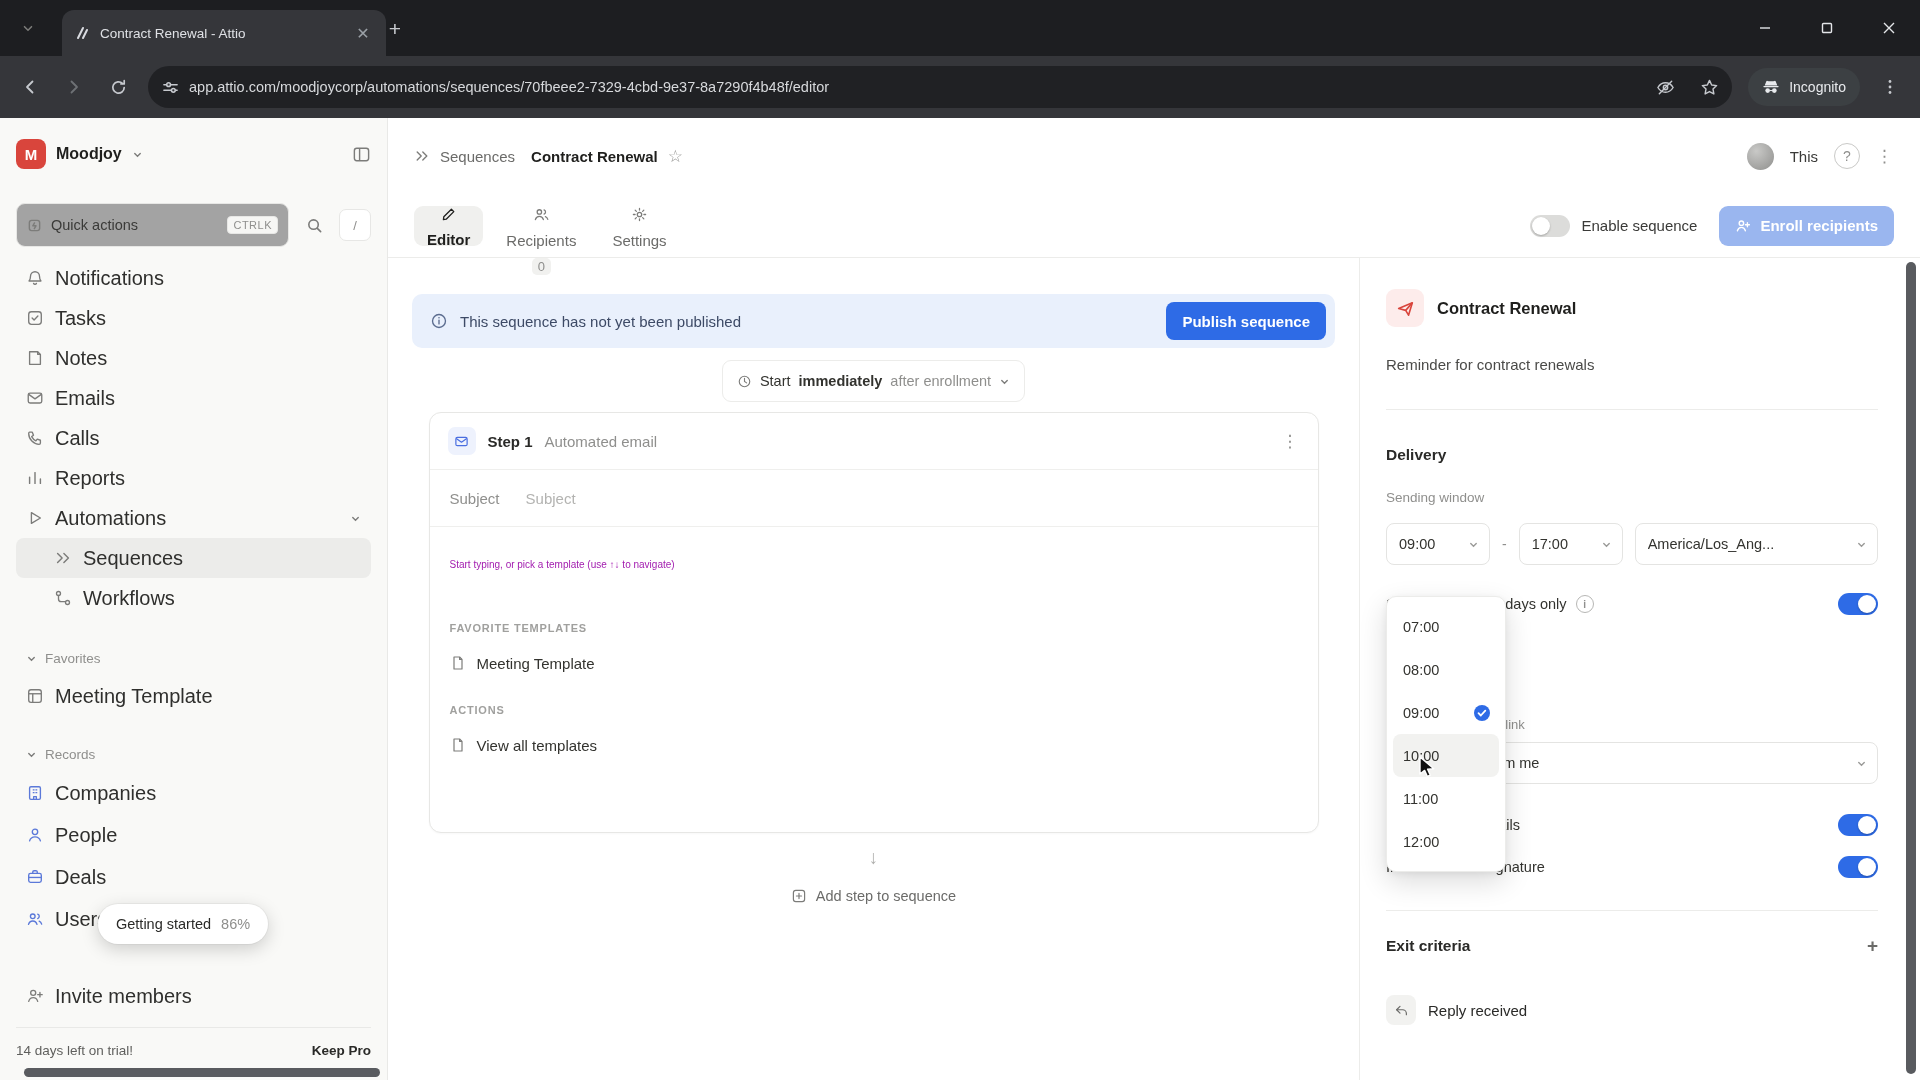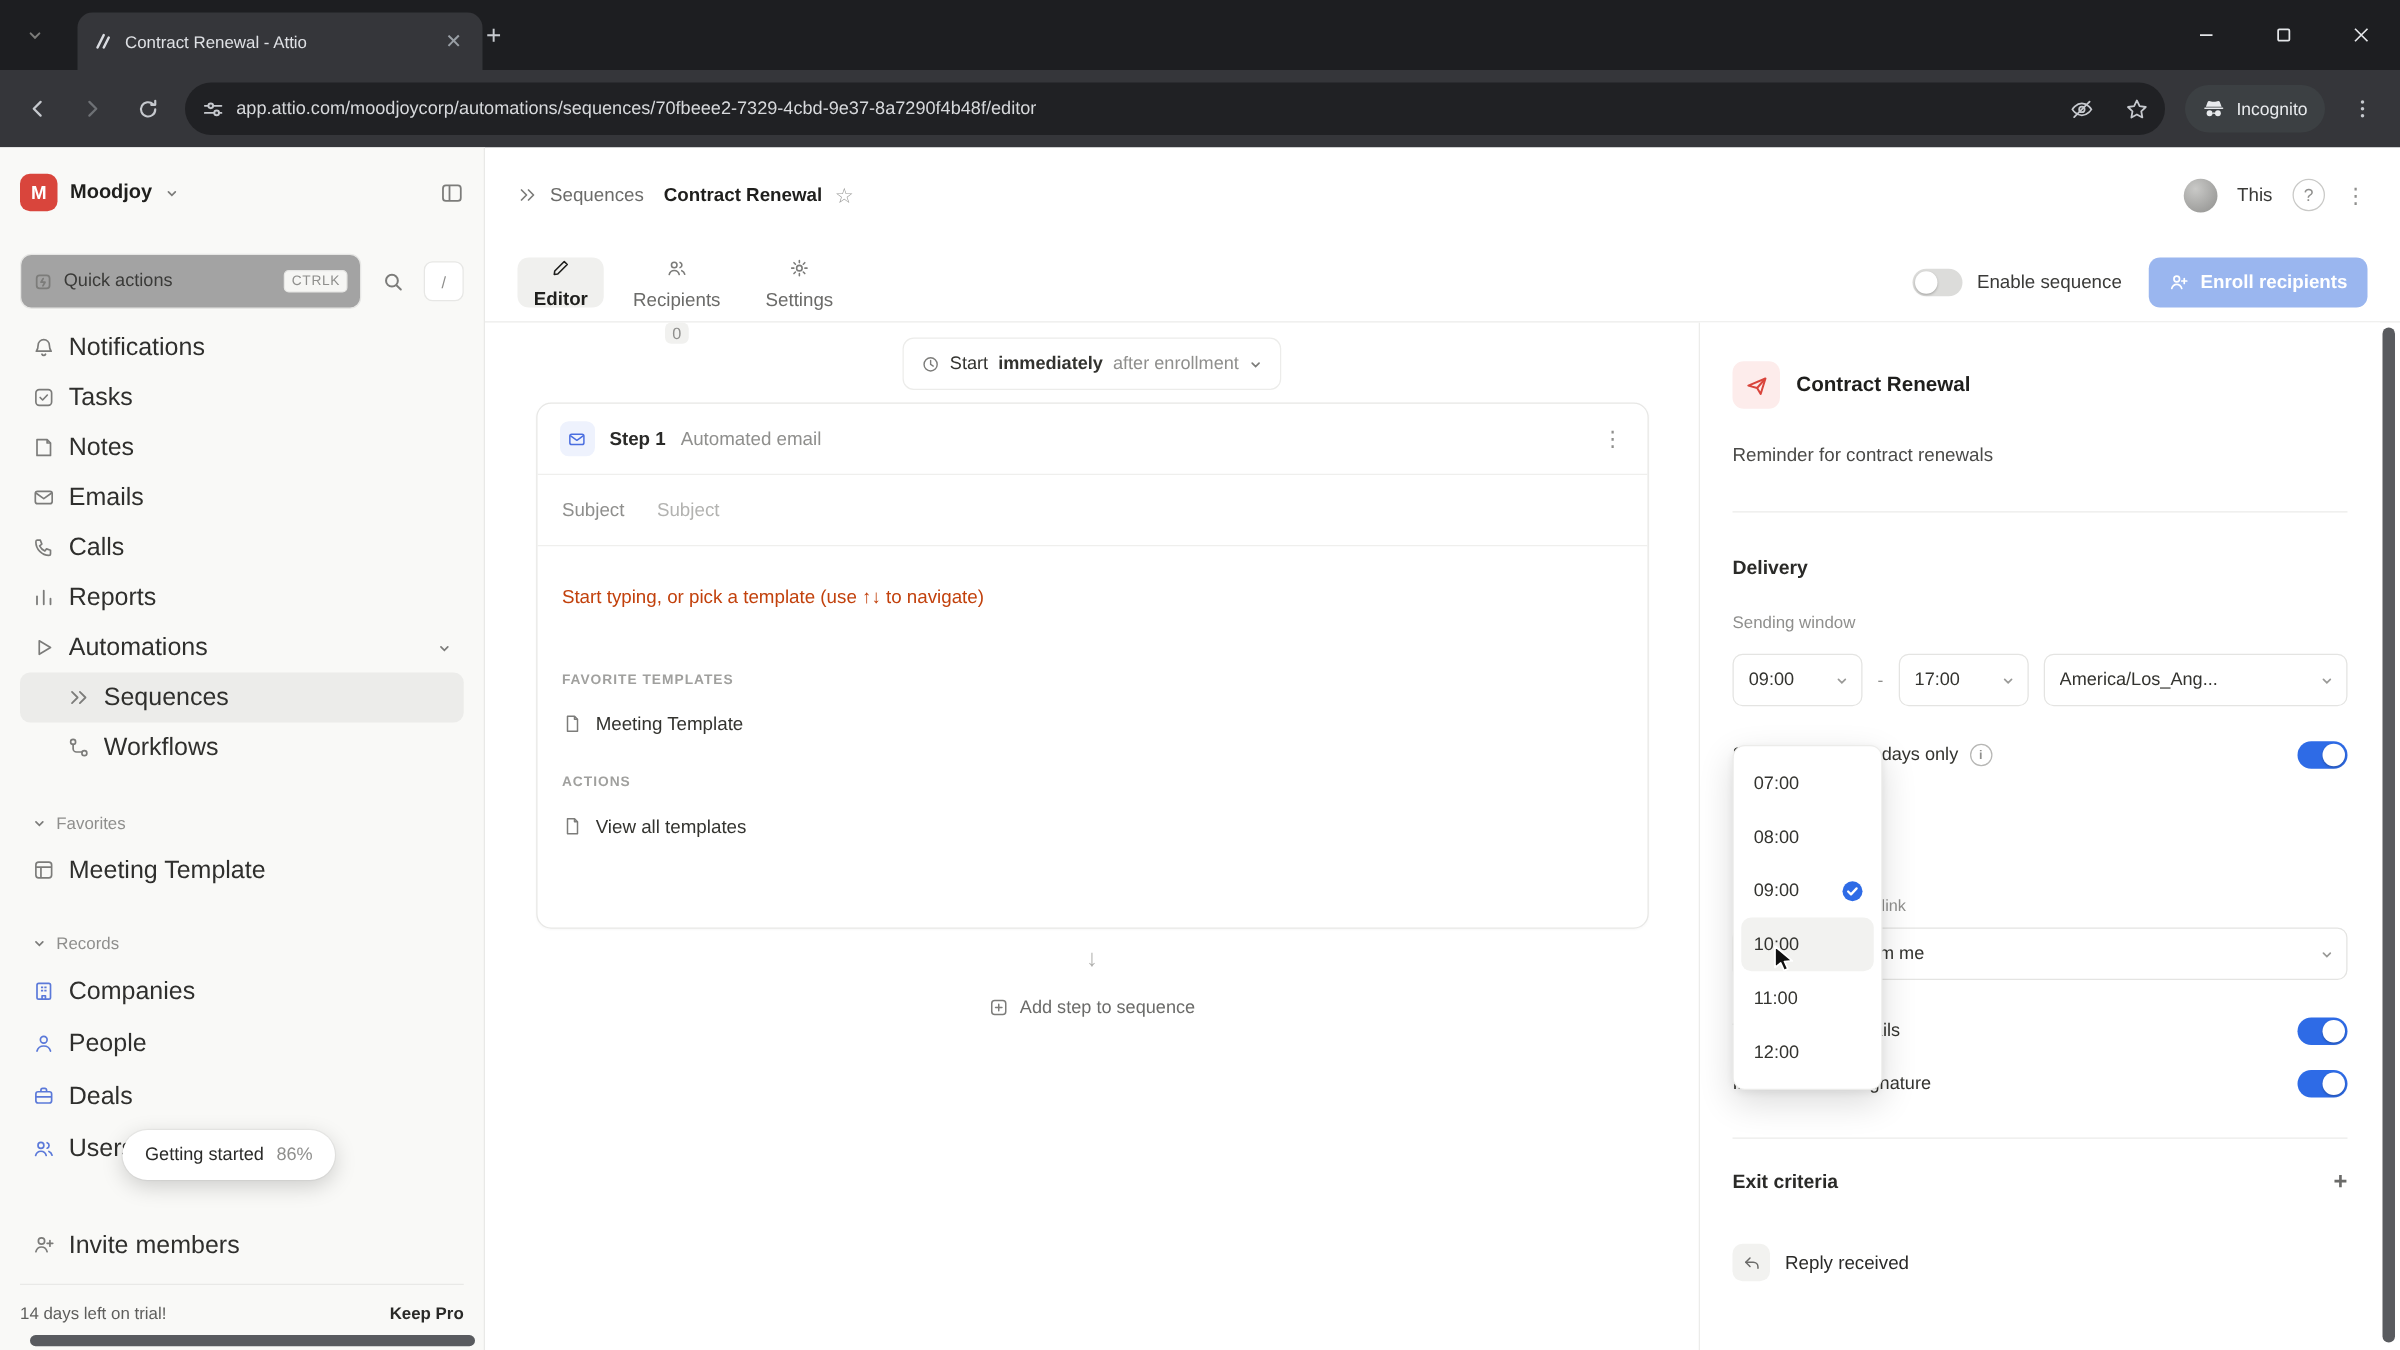--- a/index.html
+++ b/index.html
@@ -79,21 +79,21 @@
   .startpill .muted{color:#8f8f8d;}
   .stepcard{width:890px;margin:10px auto 0;border:1px solid #e7e7e5;border-radius:12px;background:#fff;box-shadow:0 1px 2px rgba(0,0,0,.03);height:421px;box-sizing:border-box;}
   .step-head{height:56px;display:flex;align-items:center;gap:12px;padding:0 18px;border-bottom:1px solid #efefed;}
   .mailchip{width:28px;height:28px;border-radius:7px;background:#eef2fd;display:flex;align-items:center;justify-content:center;color:#4a6ee0;}
   .step-name{font-size:15px;font-weight:bold;color:#2a2a28;}
   .step-kind{font-size:15px;color:#8f8f8d;}
   .subject-row{height:56px;display:flex;align-items:center;gap:26px;padding:0 20px;border-bottom:1px solid #efefed;}
   .subj-label{font-size:15px;color:#8f8f8d;}
   .subj-ph{font-size:15px;color:#b3b3b1;}
   .step-body{padding:0 20px;}
-  .body-ph{margin-top:32px;font-size:15px;color:#c2410c;}
+  .body-ph{margin-top:32px;font-size:10px;color:#a21caf;}
   .mini-head{margin-top:52px;font-size:11px;font-weight:bold;letter-spacing:.8px;color:#a0a09e;}
   .tpl-row{display:flex;align-items:center;gap:11px;height:34px;margin-top:12px;font-size:15px;color:#33332f;border-radius:7px;}
   .down-arrow{display:flex;justify-content:center;margin-top:14px;color:#b0b0ae;font-size:19px;}
   .addstep-wrap{display:flex;justify-content:center;margin-top:8px;}
   .addstep{display:flex;align-items:center;gap:9px;height:38px;padding:0 12px;border-radius:8px;font-size:14.5px;color:#6b6b69;}
   
   .panel{position:absolute;top:140px;left:971px;right:16px;bottom:0;border-left:1px solid #ececea;padding:0 26px;box-sizing:border-box;overflow:hidden;background:#fff;}
   .p-title{display:flex;align-items:center;gap:13px;margin-top:30px;height:40px;}
   .sendchip{width:38px;height:38px;border-radius:9px;background:#fdeceb;display:flex;align-items:center;justify-content:center;color:#d9453c;}
   .p-title-text{font-size:16.5px;font-weight:bold;color:#1f1f1d;}
@@ -506,20 +506,31 @@
                   <path d="M3 16c.8-2.8 2.7-4.2 5-4.2s4.2 1.4 5 4.2"></path>
                   <path d="M15.5 6v5M13 8.5h5"></path>
                 </svg>
               </span>
             <span>Enroll recipients</span>
           </div>
         </div>
       </div>
 
       <div class="content">
+        <div class="banner">
+          <span class="icn" style="color:#5b6c8f">
+              <svg width="18" height="18" viewBox="0 0 20 20" fill="none" stroke="currentColor" stroke-width="1.5" stroke-linecap="round">
+                <circle cx="10" cy="10" r="7.2"></circle>
+                <path d="M10 9v4.2"></path>
+                <circle cx="10" cy="6.4" r=".9" fill="currentColor" stroke="none"></circle>
+              </svg>
+            </span>
+          <span class="banner-text">This sequence has not yet been published</span>
+          <span class="btn-blue">Publish sequence</span>
+        </div>
 
         <div class="startpill-wrap">
           <div class="startpill">
             <span class="icn">
                 <svg width="15" height="15" viewBox="0 0 20 20" fill="none" stroke="currentColor" stroke-width="1.5" stroke-linecap="round">
                   <circle cx="10" cy="10" r="7"></circle>
                   <path d="M10 5.8V10l2.8 1.8"></path>
                 </svg>
               </span>
             <span>Start</span>

